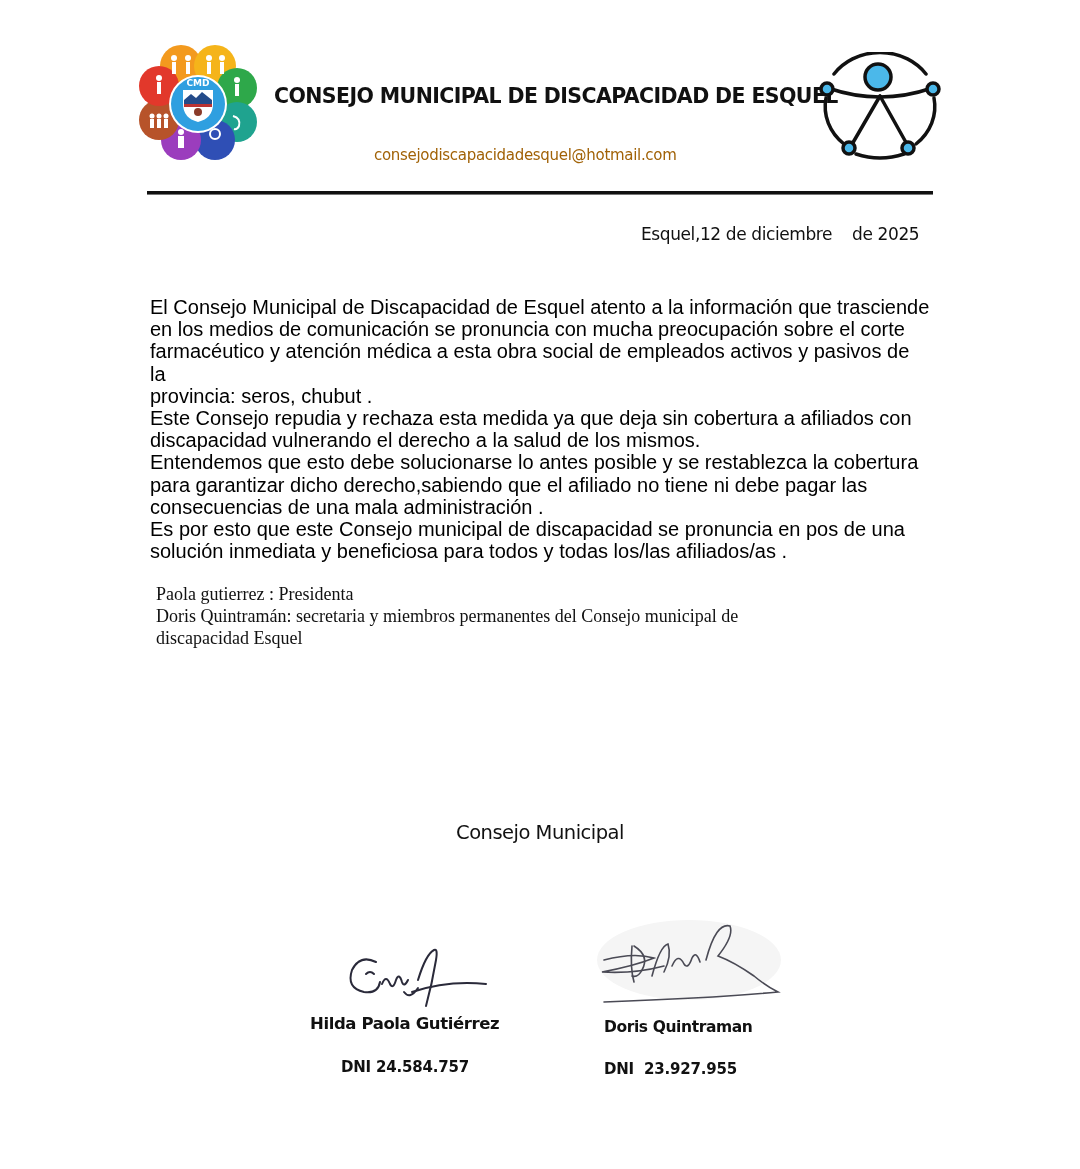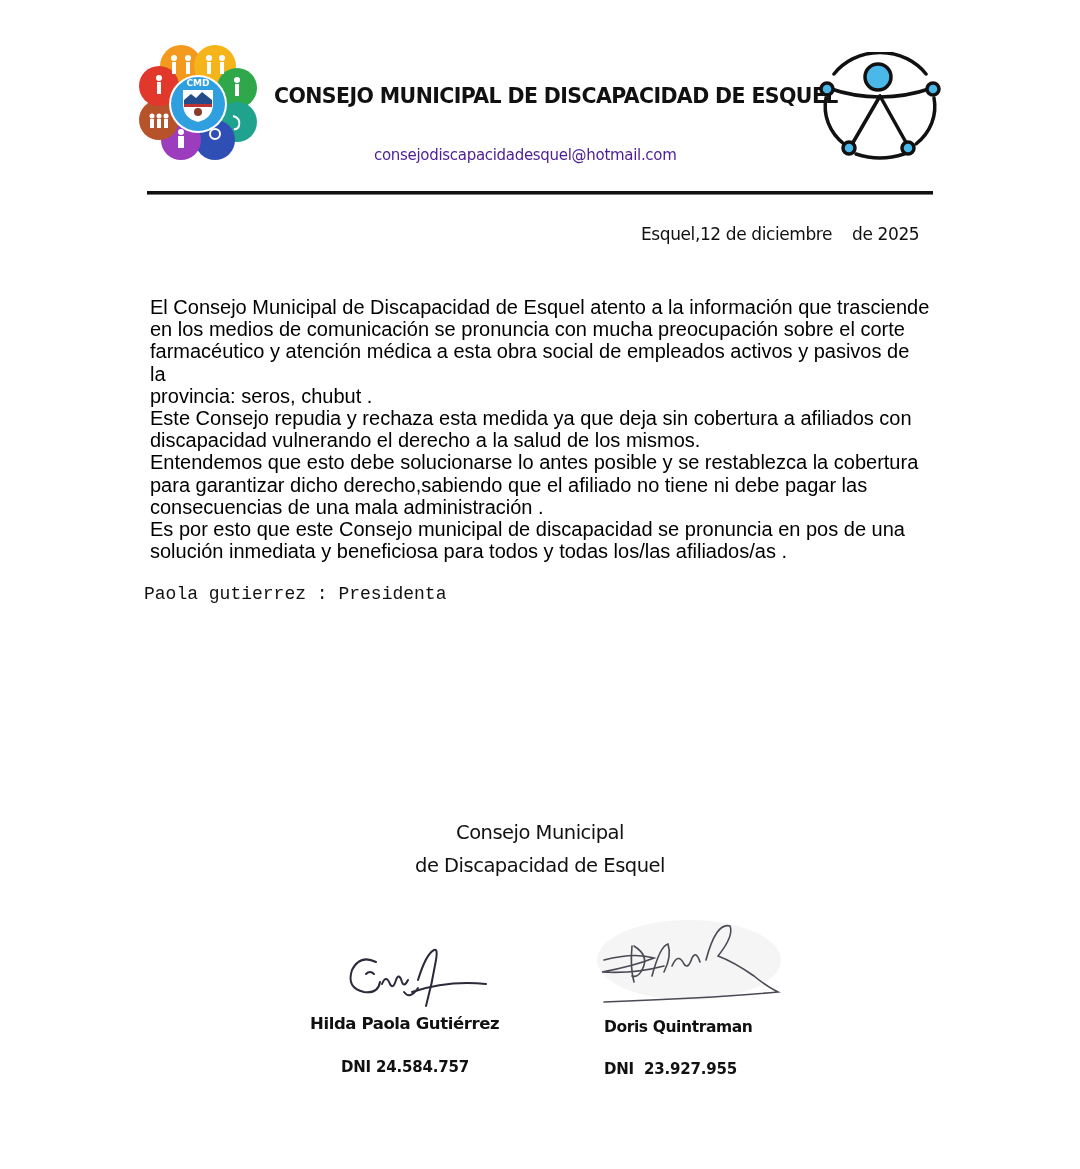--- a/index.html
+++ b/index.html
@@ -10,21 +10,21 @@
     .cmd-logo { left: 136px; top: 42px; width: 124px; height: 120px; }
     .header-title {
       left: 274px; top: 84px; width: 540px;
       font-family: "DejaVu Sans", sans-serif; font-weight: bold; font-size: 20.5px;
       letter-spacing: -0.6px; color: #111; white-space: nowrap;
     }
     .access-logo { left: 818px; top: 52px; width: 124px; height: 112px; }
     .header-email {
       left: 374px; top: 146px;
       font-family: "DejaVu Sans", sans-serif; font-size: 15px; letter-spacing: -0.3px;
-      color: #4c1d95; white-space: nowrap;
+      color: #a16207; white-space: nowrap;
     }
     .header-rule {
       left: 147px; top: 191px; width: 786px; height: 3px;
       background: #111; border-bottom: 1px solid #777;
     }
 
     
     .date-line {
       left: 641px; top: 224px;
       font-family: "DejaVu Sans", sans-serif; font-size: 17px; letter-spacing: -0.4px;
@@ -33,22 +33,22 @@
 
     
     .body-text {
       left: 150px; top: 296px; width: 780px;
       font-family: "Liberation Sans", sans-serif; font-size: 20px; line-height: 22.2px;
       color: #000000;
     }
     .body-text p { margin: 0; white-space: pre-line; }
 
     .signers-text {
-      left: 144px; top: 583px; width: 780px;
-      font-family: Liberation Mono, monospace; font-size: 18px; line-height: 22.2px;
+      left: 156px; top: 583px; width: 780px;
+      font-family: Liberation Serif, serif; font-size: 18px; line-height: 22.2px;
       color: #111;
     }
     .signers-text p { margin: 0; white-space: pre-line; }
 
     
     .closing-org {
       left: 340px; top: 816px; width: 400px; text-align: center;
       font-family: "DejaVu Sans", sans-serif; font-weight: normal; font-size: 19.5px;
       line-height: 33px; letter-spacing: -0.5px; color: #111;
     }
@@ -158,25 +158,26 @@
 discapacidad vulnerando el derecho a la salud de los mismos.</p>
   <p>Entendemos que esto debe solucionarse lo antes posible y se restablezca la cobertura
 para garantizar dicho derecho,sabiendo que el afiliado no tiene ni debe pagar las
 consecuencias de una mala administración .</p>
   <p>Es por esto que este Consejo municipal de discapacidad se pronuncia en pos de una
 solución inmediata y beneficiosa para todos y todas los/las afiliados/as .</p>
 </div>
 
 <div class="abs signers-text">
   <p>Paola gutierrez : Presidenta</p>
+  <p>Doris Quintramán: secretaria y miembros permanentes del Consejo municipal de
+discapacidad Esquel</p>
 </div>
 
 <div class="abs closing-org">
   <div>Consejo Municipal</div>
-  <div>de Discapacidad de Esquel</div>
 </div>
 
 <div class="sig-img sig1">
   <svg width="160" height="70" viewBox="0 0 160 70">
     <g fill="none" stroke="#2a2a3a" stroke-width="2" stroke-linecap="round">
       <path d="M38 18 Q22 10 14 26 Q8 44 26 48 Q40 50 42 38"></path>
       <path d="M28 30 q4 -4 8 0"></path>
       <path d="M44 40 q4 -10 8 0 q3 6 6 -4 q3 -8 6 2 q2 6 6 -2"></path>
       <path d="M80 36 Q88 10 96 6 Q100 4 98 16 Q94 40 88 62"></path>
       <path d="M74 48 Q110 36 148 40"></path>

